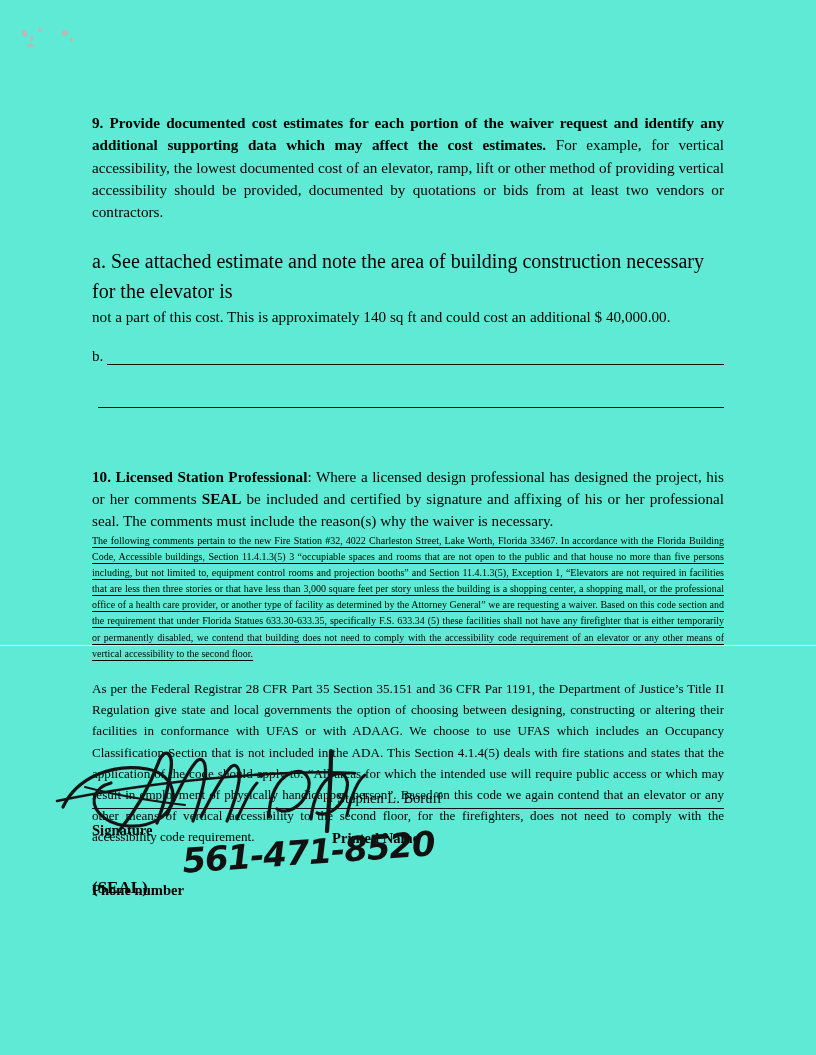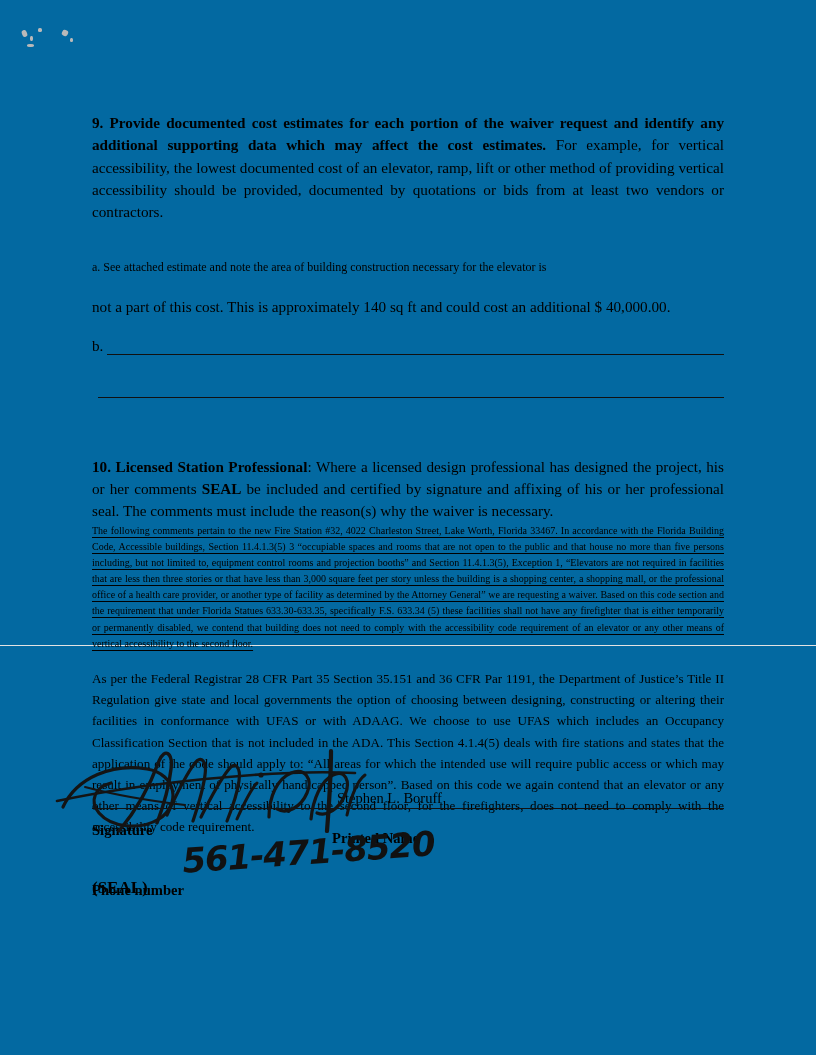--- a/index.html
+++ b/index.html
@@ -11,21 +11,21 @@
     width: 816px;
     height: 1055px;
     position: relative;
     font-family: "Liberation Serif", serif;
     color: #000;
     overflow: hidden;
   }
   .page {
     position: absolute;
     inset: 0;
-    background: #0369a1;
+    background: #5eead4;
   }
   
   .speck {
     position: absolute;
     background: #b9b9b9;
     border-radius: 40%;
   }
   .s1 { left: 22px; top: 30px; width: 5px; height: 7px; transform: rotate(-20deg); }
   .s2 { left: 30px; top: 36px; width: 3px; height: 5px; }
   .s3 { left: 38px; top: 28px; width: 4px; height: 4px; }
@@ -45,26 +45,25 @@
   }
 
   .q9 {
     font-size: 15.2px;
     line-height: 1.47;
     text-align: justify;
   }
   .q9 b { font-weight: bold; }
 
   .ans-a {
-    margin-top: 34px;
-    font-size: 12px;
+    margin-top: 22px;
+    font-size: 20px;
     line-height: 1.5;
   }
   .ans-a2 {
-    margin-top: 20px;
     font-size: 15.2px;
     line-height: 1.5;
   }
 
   .blank-row {
     margin-top: 18px;
     display: flex;
     align-items: flex-end;
   }
   .blank-label {

